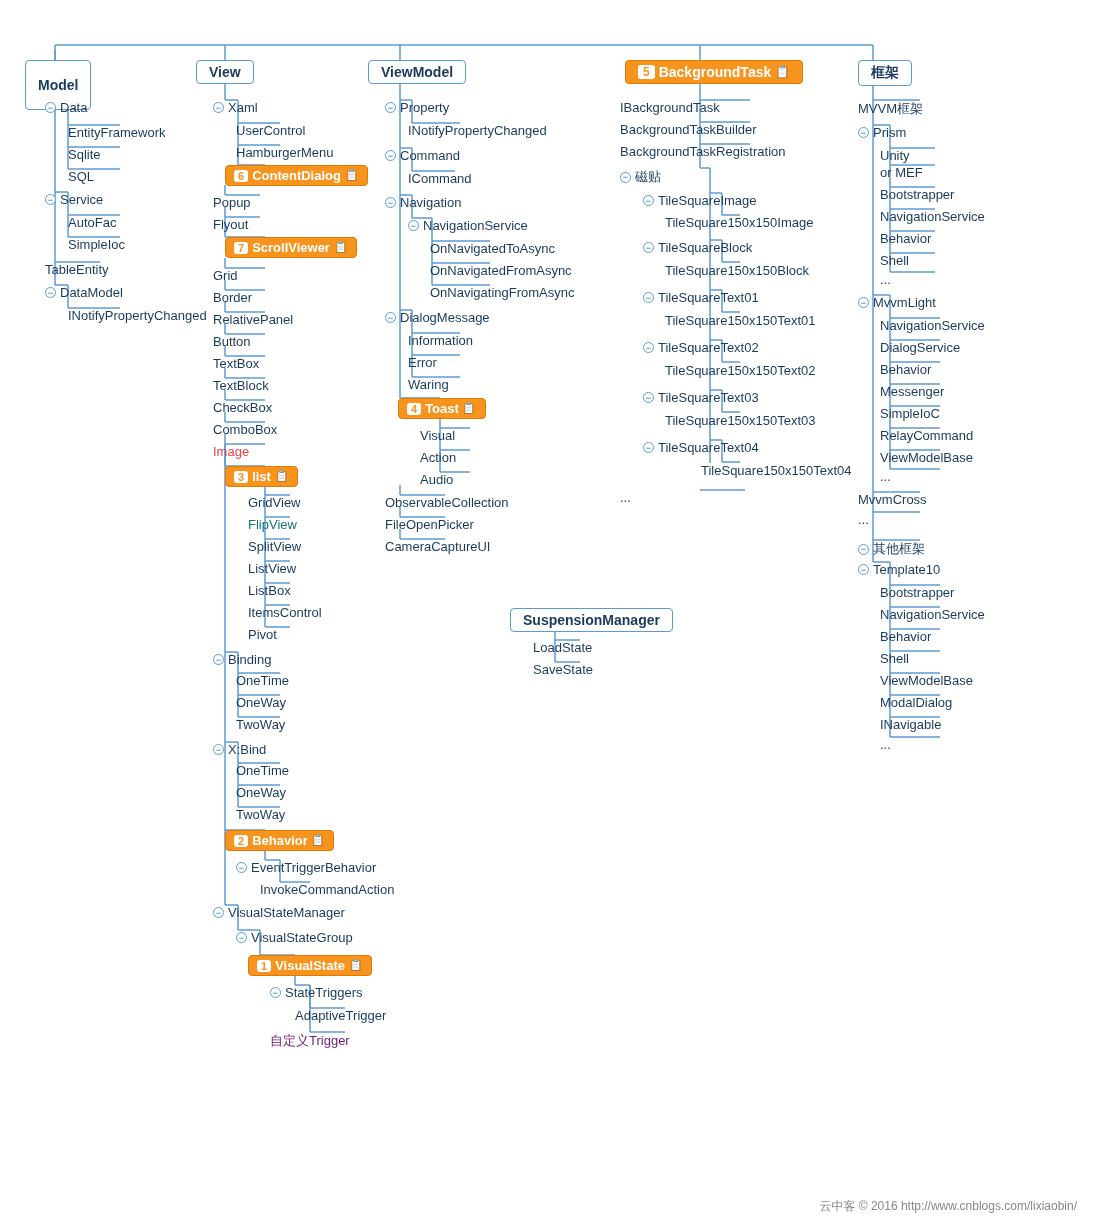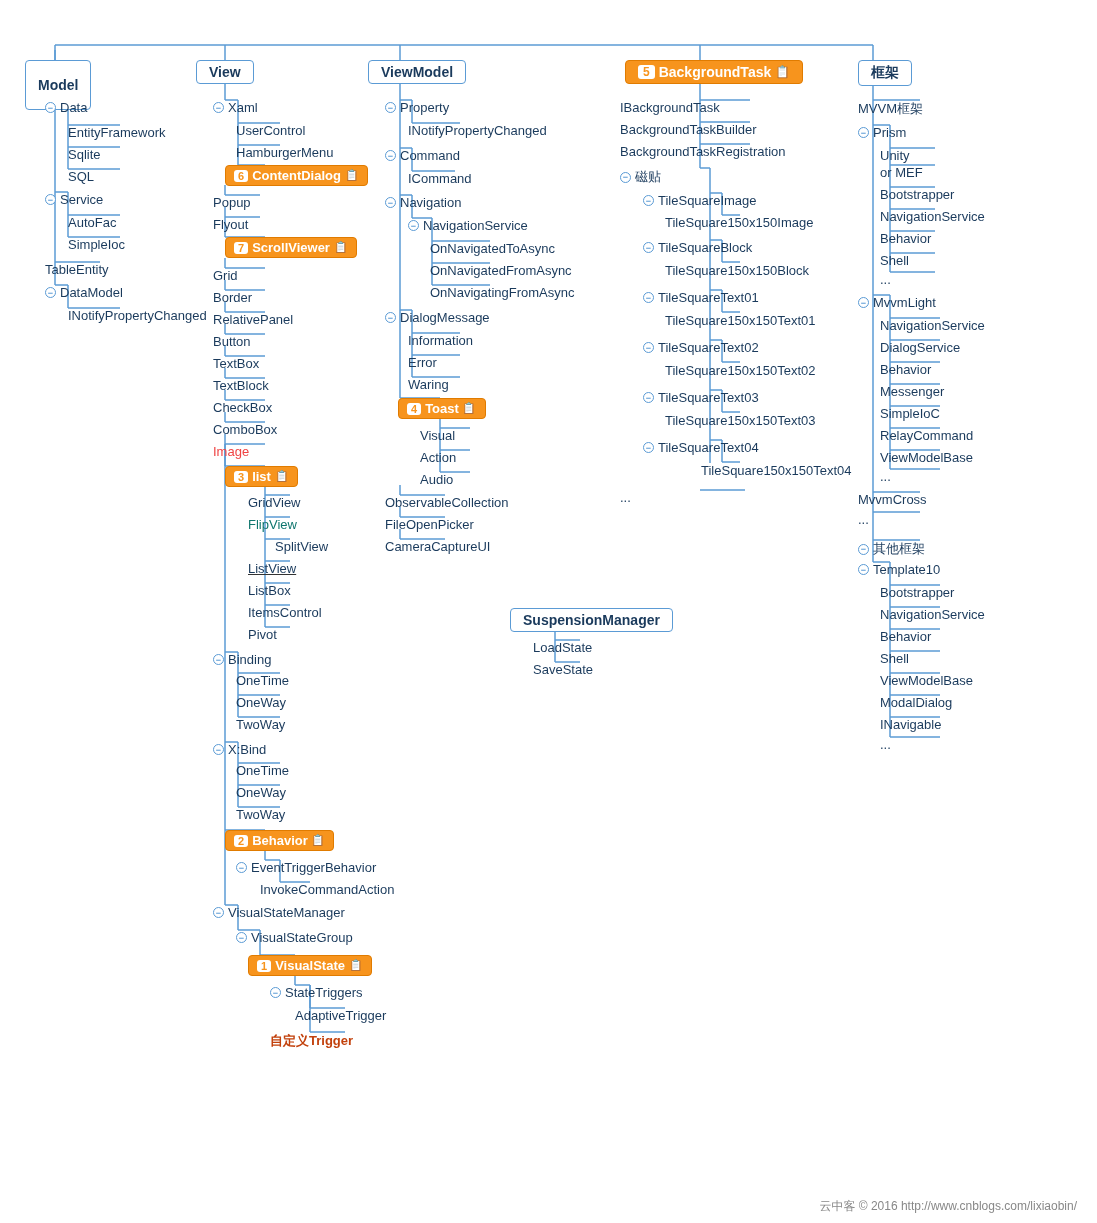--- a/index.html
+++ b/index.html
@@ -374,23 +374,23 @@
         <span style="font-size: 11px;">📋</span>
       </span>
     </div>
     <div style="position: absolute; left: 248px; top: 495px; display: flex; align-items: center; gap: 4px; white-space: nowrap;">
       <span style="color: rgb(26, 58, 92); font-size: 13px;">GridView</span>
     </div>
     <div style="position: absolute; left: 248px; top: 517px; display: flex; align-items: center; gap: 4px; white-space: nowrap;">
       <span style="color: #0f766e; font-size: 13px;">FlipView</span>
     </div>
     <div style="position: absolute; left: 248px; top: 539px; display: flex; align-items: center; gap: 4px; white-space: nowrap;">
-      <span style="color: rgb(26, 58, 92); font-size: 13px; margin-left: 27px;">SplitView</span>
-    </div>
-    <div style="position: absolute; left: 248px; top: 561px; display: flex; align-items: center; gap: 4px; white-space: nowrap; text-decoration: underline;">
+      <span style="color: rgb(26, 58, 92); font-size: 13px;">SplitView</span>
+    </div>
+    <div style="position: absolute; left: 248px; top: 561px; display: flex; align-items: center; gap: 4px; white-space: nowrap;">
       <span style="color: rgb(26, 58, 92); font-size: 13px;">ListView</span>
     </div>
     <div style="position: absolute; left: 248px; top: 583px; display: flex; align-items: center; gap: 4px; white-space: nowrap;">
       <span style="color: rgb(26, 58, 92); font-size: 13px;">ListBox</span>
     </div>
     <div style="position: absolute; left: 248px; top: 605px; display: flex; align-items: center; gap: 4px; white-space: nowrap;">
       <span style="color: rgb(26, 58, 92); font-size: 13px;">ItemsControl</span>
     </div>
     <div style="position: absolute; left: 248px; top: 627px; display: flex; align-items: center; gap: 4px; white-space: nowrap;">
       <span style="color: rgb(26, 58, 92); font-size: 13px;">Pivot</span>
@@ -451,21 +451,21 @@
       </span>
     </div>
     <div style="position: absolute; left: 270px; top: 985px; display: flex; align-items: center; gap: 4px; white-space: nowrap;">
       <span style="width: 11px; height: 11px; border-radius: 50%; border: 1.5px solid rgb(91, 155, 213); background: rgb(255, 255, 255); display: inline-flex; align-items: center; justify-content: center; font-size: 9px; color: rgb(91, 155, 213); font-weight: bold; flex-shrink: 0;">−</span>
       <span style="color: rgb(26, 58, 92); font-size: 13px;">StateTriggers</span>
     </div>
     <div style="position: absolute; left: 295px; top: 1008px; display: flex; align-items: center; gap: 4px; white-space: nowrap;">
       <span style="color: rgb(26, 58, 92); font-size: 13px;">AdaptiveTrigger</span>
     </div>
     <div style="position: absolute; left: 270px; top: 1032px; display: flex; align-items: center; gap: 4px; white-space: nowrap;">
-      <span style="color: #c2410c; font-size: 13px; font-weight: bold;">自定义Trigger</span>
+      <span style="color: #701a75; font-size: 13px;">自定义Trigger</span>
     </div>
     <div style="position: absolute; left: 385px; top: 100px; display: flex; align-items: center; gap: 4px; white-space: nowrap;">
       <span style="width: 11px; height: 11px; border-radius: 50%; border: 1.5px solid rgb(91, 155, 213); background: rgb(255, 255, 255); display: inline-flex; align-items: center; justify-content: center; font-size: 9px; color: rgb(91, 155, 213); font-weight: bold; flex-shrink: 0;">−</span>
       <span style="color: rgb(26, 58, 92); font-size: 13px;">Property</span>
     </div>
     <div style="position: absolute; left: 408px; top: 123px; display: flex; align-items: center; gap: 4px; white-space: nowrap;">
       <span style="color: rgb(26, 58, 92); font-size: 13px;">INotifyPropertyChanged</span>
     </div>
     <div style="position: absolute; left: 385px; top: 148px; display: flex; align-items: center; gap: 4px; white-space: nowrap;">
       <span style="width: 11px; height: 11px; border-radius: 50%; border: 1.5px solid rgb(91, 155, 213); background: rgb(255, 255, 255); display: inline-flex; align-items: center; justify-content: center; font-size: 9px; color: rgb(91, 155, 213); font-weight: bold; flex-shrink: 0;">−</span>

